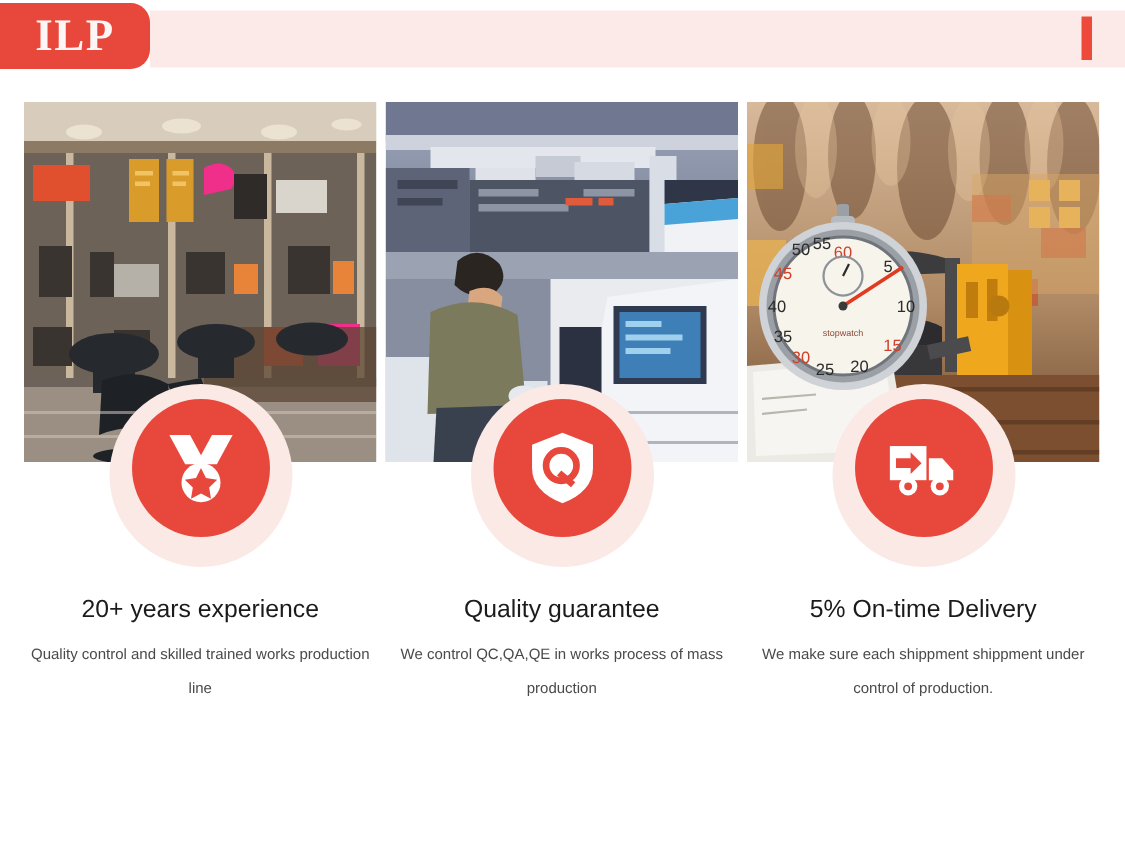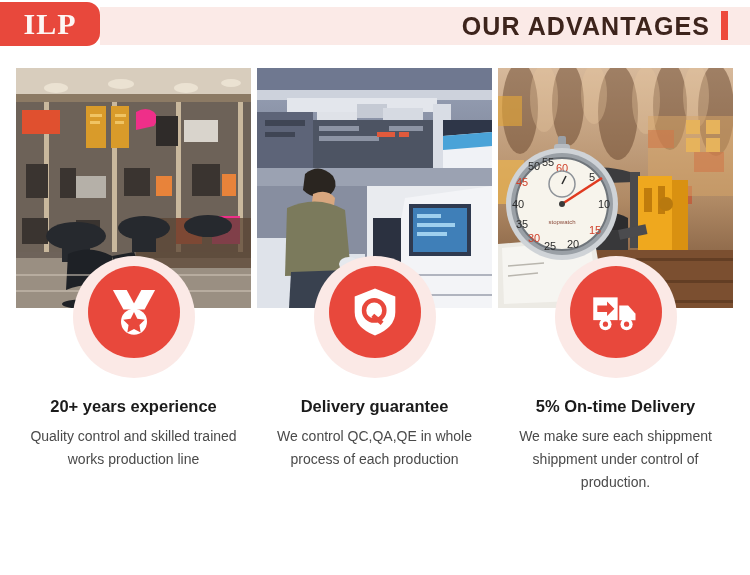--- a/index.html
+++ b/index.html
@@ -80,38 +80,37 @@
   .badge svg { width: 52px; height: 52px; display: block; }
 
   
   .texts {
     position: absolute; left: 16px; top: 395px;
     width: 718px;
     display: flex; gap: 6px;
   }
   .text-col { width: 235px; text-align: center; }
   .card-title {
-    font-size: 16.5px; font-weight: bold; color: #1b1b1b;
+    font-size: 16.5px; font-weight: normal; color: #1b1b1b;
     line-height: 22px; margin-bottom: 8px;
   }
   .card-desc {
-    font-size: 14px; color: #4a4a4a; line-height: 23px;
+    font-size: 10px; color: #4a4a4a; line-height: 23px;
   }
 </style>
 </head>
 <body>
 
 <div class="page">
 
   <div class="header">
     <div class="header-band"></div>
     <div class="logo">
       <span class="logo-text">ILP</span>
     </div>
-    <div class="header-title">OUR ADVANTAGES</div>
     <div class="header-accent"></div>
   </div>
 
   <div class="cards">
 
     <div class="card">
       <div class="photo">
         <svg viewBox="0 0 235 240" preserveAspectRatio="none" aria-hidden="true">
           <defs>
             <linearGradient id="p1bg" x1="0" y1="0" x2="0" y2="1">
@@ -374,22 +373,22 @@
       </div>
     </div>
   </div>
 
   <div class="texts">
     <div class="text-col">
       <div class="card-title">20+ years experience</div>
       <div class="card-desc">Quality control and skilled trained works production line</div>
     </div>
     <div class="text-col">
-      <div class="card-title">Delivery guarantee</div>
-      <div class="card-desc">We control QC,QA,QE in whole process of each production</div>
+      <div class="card-title">Quality guarantee</div>
+      <div class="card-desc">We control QC,QA,QE in works process of mass production</div>
     </div>
     <div class="text-col">
       <div class="card-title">5% On-time Delivery</div>
       <div class="card-desc">We make sure each shippment shippment under control of production.</div>
     </div>
   </div>
 
 </div>
 
 </body></html>

